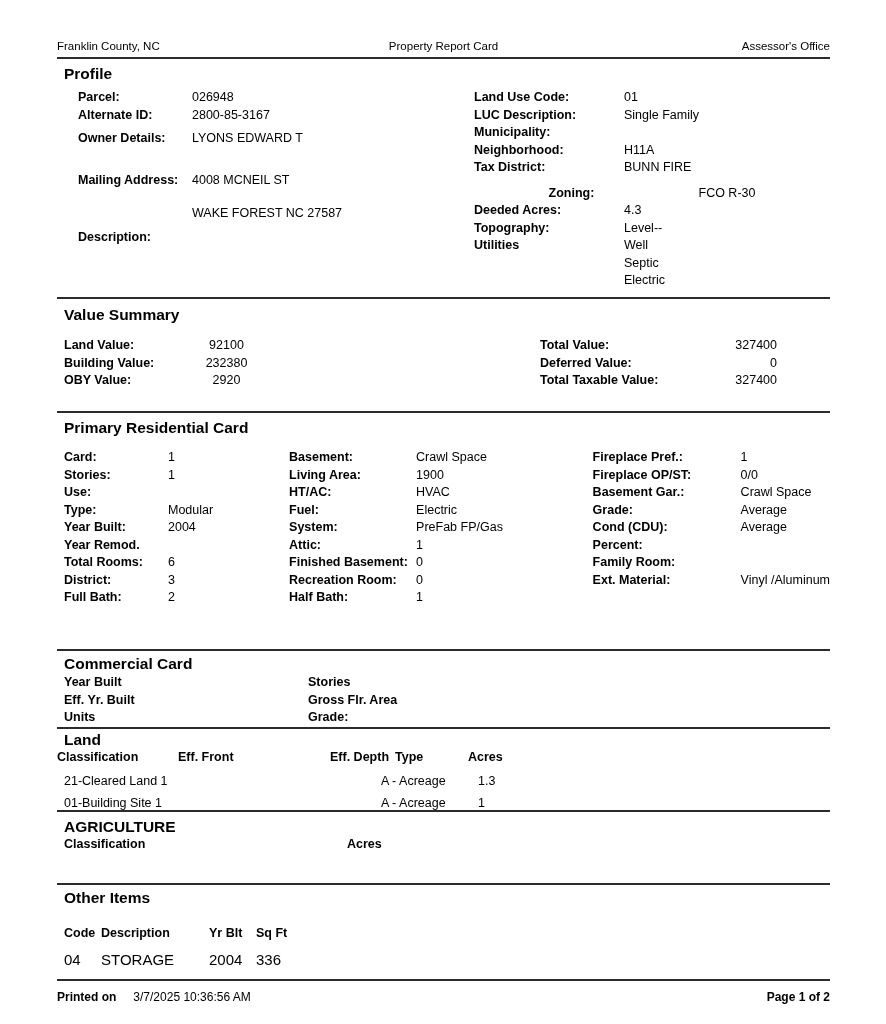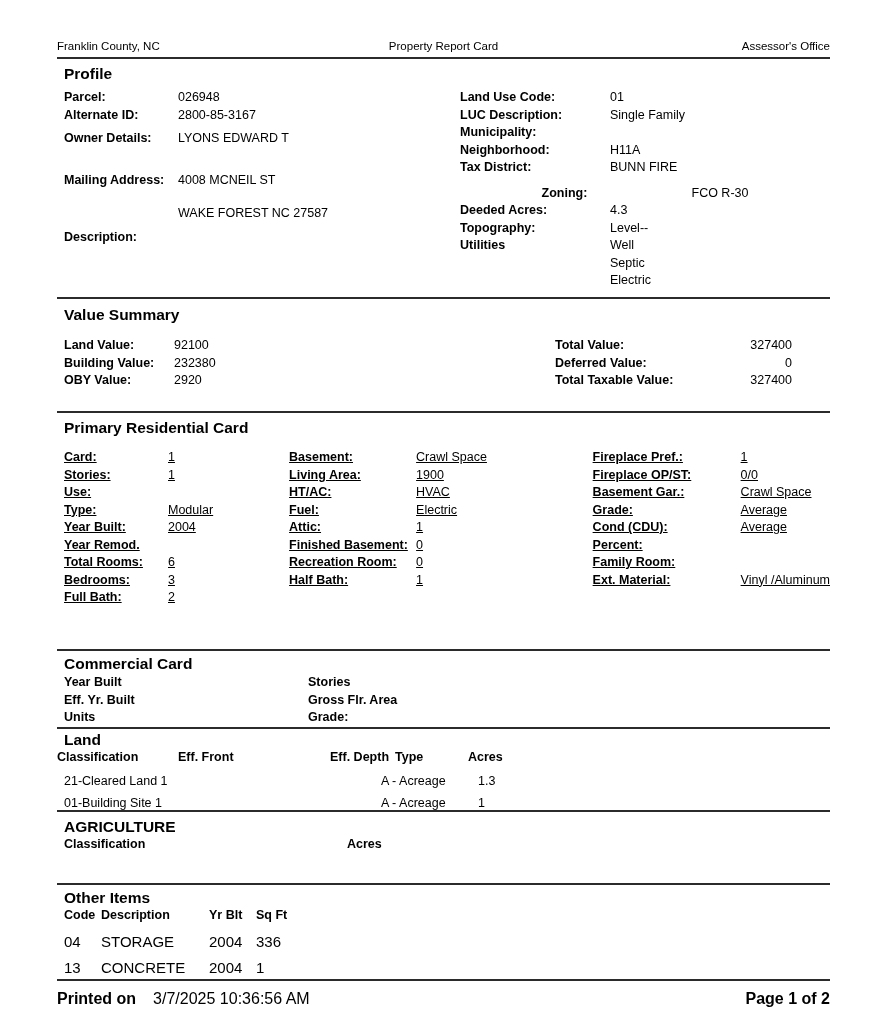--- a/index.html
+++ b/index.html
@@ -26,46 +26,46 @@
   section { overflow: hidden; }
   .sec-title { font-size: 15.5px; font-weight: bold; margin-left: 7px; }
 
   .frow { display: flex; line-height: 17.5px; font-size: 12.5px; }
   .lbl { font-weight: bold; flex-shrink: 0; }
   .val { white-space: pre; }
 
   
   .sec-profile { height: 238px; }
   .sec-profile .sec-title { padding-top: 6px; }
-  .profile-cols { display: flex; margin-left: 7px; margin-top: 6px; }
+  .profile-cols { display: flex; margin-left: 21px; margin-top: 6px; }
   .profile-left { width: 396px; }
   .profile-left .lbl { width: 114px; }
   .profile-right { flex: 1; }
   .profile-right .lbl { width: 150px; }
   .gap-owner   { margin-top: 6px; }
   .gap-mailing { margin-top: 24px; }
   .gap-city    { margin-top: 16px; }
   .gap-desc    { margin-top: 6px; }
   .gap-zoning  { margin-top: 8px; justify-content: center; }
 
   
   .sec-values { height: 112px; }
   .sec-values .sec-title { padding-top: 7px; }
-  .vs-cols { display: flex; margin-left: 7px; margin-top: 13px; gap: 15px; }
+  .vs-cols { display: flex; margin-left: 7px; margin-top: 13px; }
   .vs-left { width: 476px; }
   .vs-left .lbl { width: 110px; }
-  .vs-left .val { width: 105px; text-align: left; }
+  .vs-left .val { width: 105px; text-align: center; }
   .vs-right { flex: 1; }
   .vs-right .lbl { width: 160px; }
   .vs-right .val { width: 77px; text-align: right; }
 
   
   .sec-res { height: 236px; }
   .sec-res .sec-title { padding-top: 6px; }
-  .res-cols { display: flex; margin-left: 7px; margin-top: 12px; text-decoration: underline; }
+  .res-cols { display: flex; margin-left: 7px; margin-top: 12px; }
   .res-col1 { width: 244px; } .res-col1 .lbl { width: 104px; }
   .res-col2 { width: 277px; } .res-col2 .lbl { width: 127px; }
   .res-col3 { flex: 1; margin-left: 48px; }      .res-col3 .lbl { width: 148px; }
 
   
   .sec-com { height: 76px; }
   .sec-com .sec-title { padding-top: 4px; }
   .com-cols { display: flex; margin-left: 7px; margin-top: 1px; }
   .com-col { width: 244px; }
   .com-col2 { width: 300px; }
@@ -83,27 +83,27 @@
 
   
   .sec-ag { height: 71px; }
   .sec-ag .sec-title { padding-top: 6px; }
   .ag-head { display: flex; margin-left: 7px; font-size: 12.5px; font-weight: bold; line-height: 16px; }
   .ag-class { width: 283px; }
 
   
   .sec-oi { height: 94px; }
   .sec-oi .sec-title { padding-top: 4px; }
-  .oi-head { display: flex; margin-left: 7px; font-size: 12.5px; font-weight: bold; line-height: 16px; }
+  .oi-head { display: flex; margin-left: 7px; font-size: 12.5px; font-weight: bold; line-height: 16px; margin-top: 18px; }
   .oi-code { width: 37px; } .oi-desc { width: 108px; } .oi-yr { width: 47px; } .oi-sq { flex: 1; }
   .oi-rows { margin-top: 6px; }
   .oi-row { display: flex; margin-left: 7px; font-size: 15px; line-height: 26px; }
 
   
-  .doc-footer { display: flex; padding-top: 9px; font-size: 16px; align-items: baseline; }
+  .doc-footer { display: flex; padding-top: 9px; font-size: 12px; align-items: baseline; }
   .doc-footer .f-label { font-weight: bold; }
   .doc-footer .f-value { margin-left: 17px; }
   .doc-footer .f-page { margin-left: auto; font-weight: bold; }
 </style>
 </head>
 <body>
 
 <div class="page">
 
   <header class="doc-header">
@@ -253,21 +253,21 @@
         </div>
           <div class="frow">
           <span class="lbl">Year Remod.</span>
           <span class="val"></span>
         </div>
           <div class="frow">
           <span class="lbl">Total Rooms:</span>
           <span class="val">6</span>
         </div>
           <div class="frow">
-          <span class="lbl">Bedrooms:</span>
+          <span class="lbl">District:</span>
           <span class="val">3</span>
         </div>
           <div class="frow">
           <span class="lbl">Full Bath:</span>
           <span class="val">2</span>
         </div>
         </div>
       <div class="res-col res-col2">
           <div class="frow">
           <span class="lbl">Basement:</span>
@@ -277,20 +277,24 @@
           <span class="lbl">Living Area:</span>
           <span class="val">1900</span>
         </div>
           <div class="frow">
           <span class="lbl">HT/AC:</span>
           <span class="val">HVAC</span>
         </div>
           <div class="frow">
           <span class="lbl">Fuel:</span>
           <span class="val">Electric</span>
+        </div>
+          <div class="frow">
+          <span class="lbl">System:</span>
+          <span class="val">PreFab FP/Gas</span>
         </div>
           <div class="frow">
           <span class="lbl">Attic:</span>
           <span class="val">1</span>
         </div>
           <div class="frow">
           <span class="lbl">Finished Basement:</span>
           <span class="val">0</span>
         </div>
           <div class="frow">

